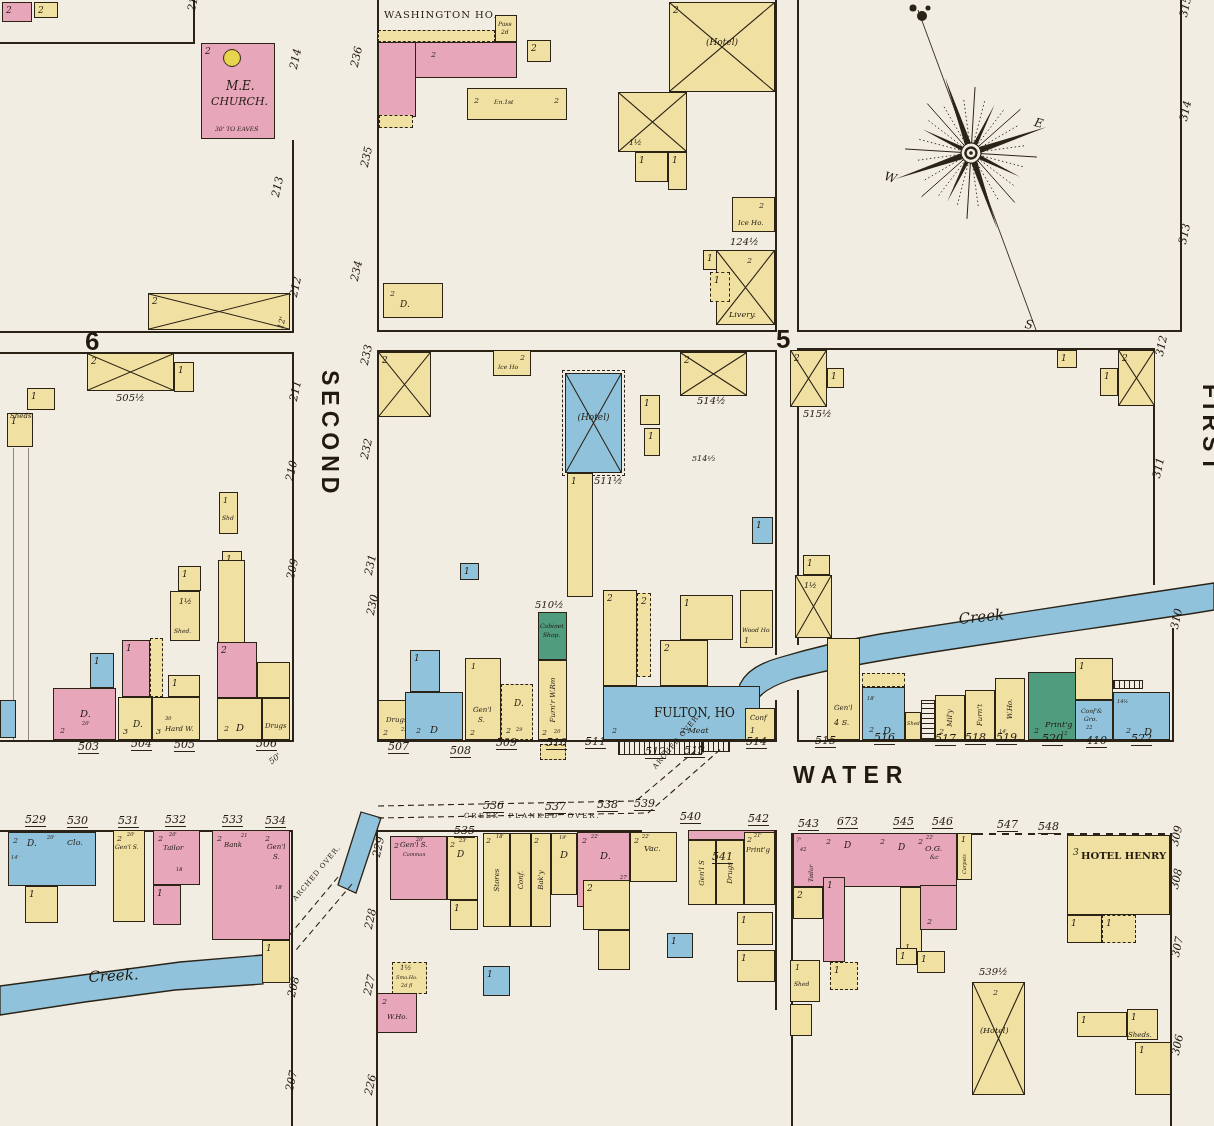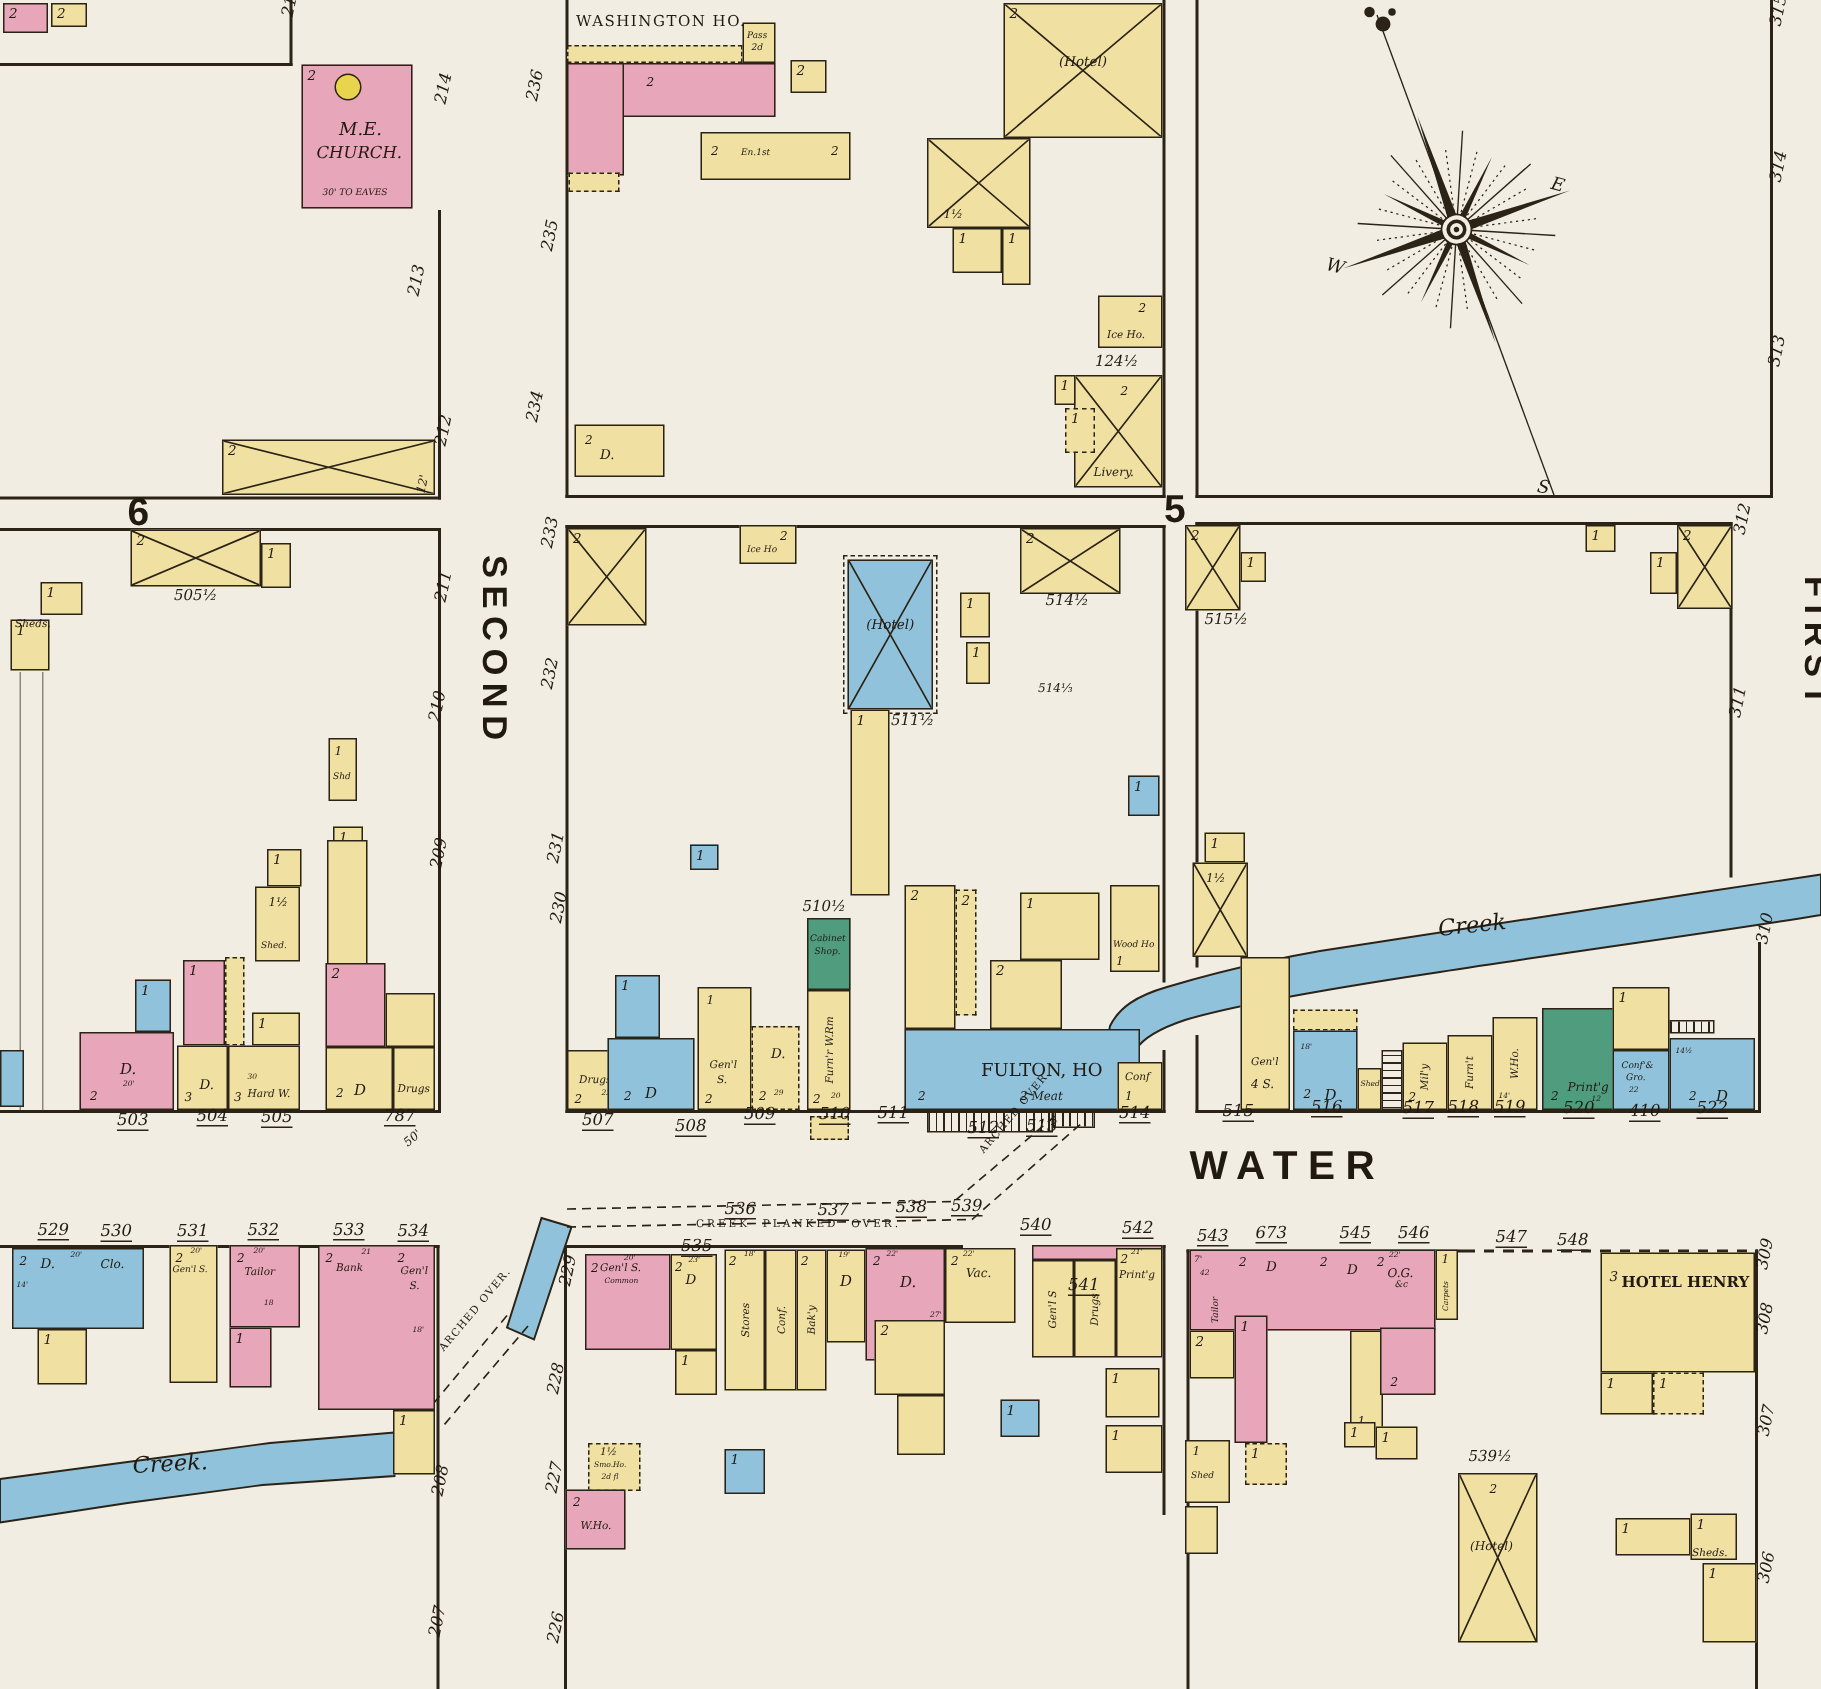--- a/index.html
+++ b/index.html
@@ -604,21 +604,21 @@
     <span class="lbl" style="left: 1154px; top: 355px; transform: rotate(-78deg);">312</span>
     <span class="lbl" style="left: 1151px; top: 477px; transform: rotate(-78deg);">311</span>
     <span class="lbl" style="left: 1169px; top: 628px; transform: rotate(-78deg);">310</span>
     <span class="lbl" style="left: 1169px; top: 845px; transform: rotate(-78deg);">309</span>
     <span class="lbl" style="left: 1169px; top: 888px; transform: rotate(-78deg);">308</span>
     <span class="lbl" style="left: 1170px; top: 956px; transform: rotate(-78deg);">307</span>
     <span class="lbl" style="left: 1170px; top: 1054px; transform: rotate(-78deg);">306</span>
     <span class="lbl u" style="left: 78px; top: 741px;">503</span>
     <span class="lbl u" style="left: 131px; top: 738px;">504</span>
     <span class="lbl u" style="left: 174px; top: 739px;">505</span>
-    <span class="lbl u" style="left: 256px; top: 738px;">787</span>
+    <span class="lbl u" style="left: 256px; top: 738px;">506</span>
     <span class="lbl u" style="left: 388px; top: 741px;">507</span>
     <span class="lbl u" style="left: 450px; top: 745px;">508</span>
     <span class="lbl u" style="left: 496px; top: 737px;">509</span>
     <span class="lbl u" style="left: 546px; top: 737px;">510</span>
     <span class="lbl u" style="left: 585px; top: 736px; text-align: right;">511</span>
     <span class="lbl u" style="left: 645px; top: 746px;">512</span>
     <span class="lbl u" style="left: 684px; top: 745px;">513</span>
     <span class="lbl u" style="left: 746px; top: 736px;">514</span>
     <span class="lbl u" style="left: 815px; top: 735px;">515</span>
     <span class="lbl u" style="left: 874px; top: 732px;">516</span>
@@ -661,21 +661,21 @@
     <span class="lbl" style="left: 1128px; top: 1032px; font-size: 7px;">Sheds.</span>
     <span class="lbl" style="left: 958px; top: 612px; font-size: 15px; transform: rotate(-6deg);">Creek</span>
     <span class="lbl" style="left: 88px; top: 970px; font-size: 15px; transform: rotate(-3deg);">Creek.</span>
     <span class="lbl o" style="left: 464px; top: 813px; font-size: 7px; letter-spacing: 2px;">CREEK  PLANKED  OVER.</span>
     <span class="lbl o" style="left: 652px; top: 766px; font-size: 7px; transform: rotate(-50deg); letter-spacing: 1px;">ARCHED OVER.</span>
     <span class="lbl o" style="left: 292px; top: 898px; font-size: 7px; transform: rotate(-50deg); letter-spacing: 1px;">ARCHED OVER.</span>
     <span class="lbl" style="left: 268px; top: 760px; font-size: 8px; transform: rotate(-40deg);">50'</span>
     <span class="lbl s b" style="left: 85px; top: 328px; font-size: 26px;">6</span>
     <span class="lbl s b" style="left: 776px; top: 326px; font-size: 26px;">5</span>
     <span class="lbl s b" style="left: 341px; top: 370px; font-size: 23px; transform: rotate(90deg); letter-spacing: 5px;">SECOND</span>
-    <span class="lbl s b" style="left: 793px; top: 764px; font-size: 27px; letter-spacing: 7px;">WATER</span>
+    <span class="lbl s b" style="left: 793px; top: 764px; font-size: 23px; letter-spacing: 7px;">WATER</span>
     <span class="lbl s b" style="left: 1222px; top: 384px; font-size: 23px; transform: rotate(90deg); letter-spacing: 5px;">FIRST</span>
     <span class="lbl" style="left: 1036px; top: 116px; font-size: 12px; transform: rotate(15deg);">E</span>
     <span class="lbl" style="left: 886px; top: 170px; font-size: 12px; transform: rotate(15deg);">W</span>
     <span class="lbl" style="left: 1026px; top: 318px; font-size: 12px; transform: rotate(10deg);">S</span>
     <svg class="ovl" width="1214" height="1126">
       <path d="M918,10 L1036,330" stroke="#2b2316" stroke-width="0.9" fill="none"></path>
       <circle cx="922" cy="16" r="5" fill="#2b2316"></circle>
       <circle cx="913" cy="8" r="3.5" fill="#2b2316"></circle>
       <circle cx="928" cy="8" r="2.5" fill="#2b2316"></circle>
       <g transform="rotate(-19 971 153)">

